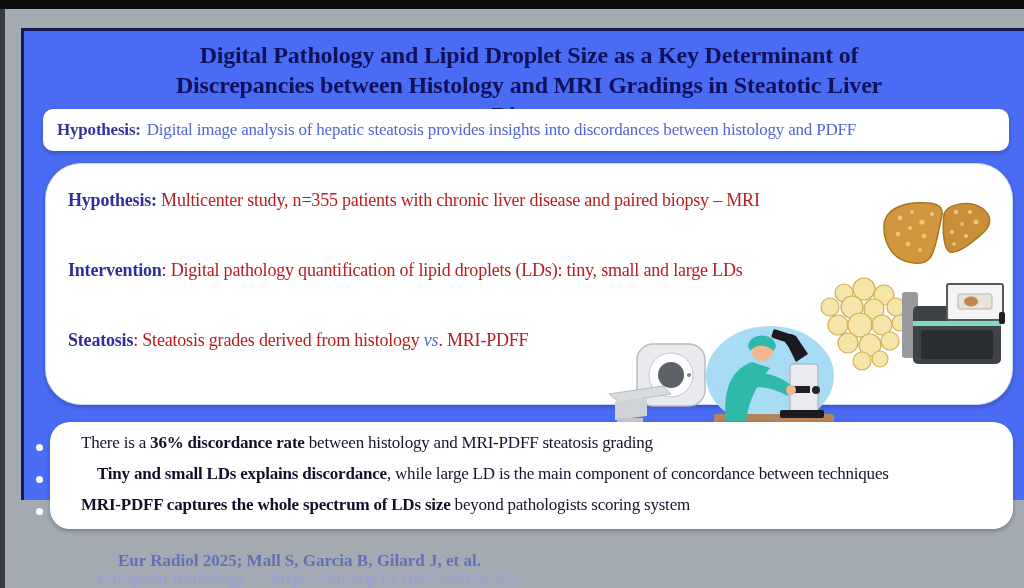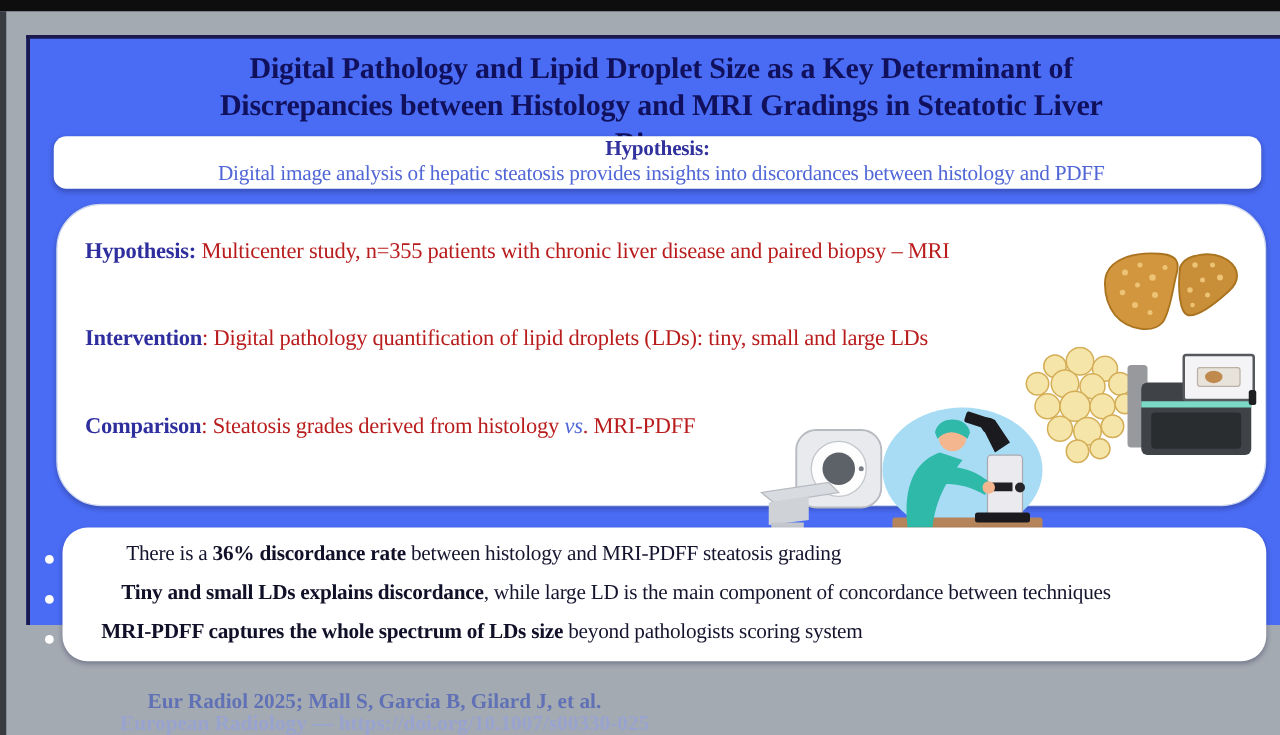--- a/index.html
+++ b/index.html
@@ -9,21 +9,21 @@
   .top-strip  { position:absolute; left:0; top:0; width:1024px; height:9px; background:#0e0e0e; }
   .left-strip { position:absolute; left:0; top:9px; width:5px; height:579px; background:#383b40; }
 
   .panel { position:absolute; left:21px; top:28px; width:1003px; height:472px;
            background:#4a6cf4; border-top:3px solid #191950; border-left:3px solid #191950; }
 
   .title-block { position:absolute; left:20px; top:9px; width:970px; text-align:center;
                  color:#10105c; font-weight:bold; font-size:24px; line-height:30px; z-index:1;
                  letter-spacing:-0.2px; }
 
-  .white-box { position:absolute; background:#ffffff; box-shadow:0 2px 4px rgba(15,15,60,.30);flex-direction:column; }
+  .white-box { position:absolute; background:#ffffff; box-shadow:0 2px 4px rgba(15,15,60,.30); }
 
   .hyp-box { left:19px; top:78px; width:966px; height:42px; border-radius:10px; z-index:2;
              display:flex; align-items:center; padding:0 14px; white-space:nowrap; }
   .hyp-box .lbl  { color:#32329e; font-weight:bold; font-size:17px; letter-spacing:-0.2px; }
   .hyp-box .txt  { color:#5066d6; font-size:17px; letter-spacing:-0.2px; margin-left:6px; }
 
   .pico-box { left:21px; top:132px; width:968px; height:242px; border-radius:36px;
               border:1px solid #ccd6ef; z-index:2; }
   .pico-line { position:absolute; left:22px; white-space:nowrap; font-size:18px; letter-spacing:-0.2px; }
   .pico-line .lbl { color:#2e2e9e; font-weight:bold; }
@@ -37,21 +37,21 @@
   .il-liver    { left:832px; top:34px;  }
   .il-drops    { left:768px; top:113px; }
   .il-scanner  { left:855px; top:118px; }
   .il-mri      { left:561px; top:178px; }
   .il-path     { left:650px; top:160px; }
 
   .res-box { left:26px; top:391px; width:963px; height:107px; border-radius:20px; z-index:2; }
   .finding { position:absolute; left:31px; white-space:nowrap; font-size:17px;
              color:#14142e; letter-spacing:-0.2px; }
   .finding b { color:#101028; }
-  .f1 { top:11px;margin-left:20px; } .f2 { top:42px;margin-left:16px; } .f3 { top:73px; }
+  .f1 { top:11px; } .f2 { top:42px;margin-left:16px; } .f3 { top:73px; }
 
   .dot { position:absolute; width:7px; height:7px; border-radius:50%; background:#ffffff; z-index:2; }
   .d1 { left:12px; top:413px; } .d2 { left:12px; top:445px; } .d3 { left:12px; top:477px; }
 
   .cite { position:absolute; white-space:nowrap; font-weight:bold; font-size:17px; z-index:1; }
   .cite1 { left:94px; top:520px; color:#2c44b8; opacity:.55; }
   .cite2 { left:72px; top:538px; color:#8d9eea; color:#8d9eee; opacity:.50; }
 </style>
 </head>
 <body>
@@ -76,21 +76,21 @@
 
     <div class="pico-line line-pop">
       <span class="lbl">Hypothesis:</span><span class="txt"> Multicenter study, n=355 patients with chronic liver disease and paired biopsy – MRI</span>
     </div>
 
     <div class="pico-line line-int">
       <span class="lbl">Intervention</span><span class="txt">: Digital pathology quantification of lipid droplets (LDs): tiny, small and large LDs</span>
     </div>
 
     <div class="pico-line line-comp">
-      <span class="lbl">Comparison</span><span class="txt">: Steatosis grades derived from histology </span><span class="vs">vs</span><span class="txt">. MRI-PDFF</span>
+      <span class="lbl">Steatosis</span><span class="txt">: Steatosis grades derived from histology </span><span class="vs">vs</span><span class="txt">. MRI-PDFF</span>
     </div>
 
     <svg class="illus il-liver" width="116" height="72" viewBox="0 0 116 72">
       <path d="M6 30 C5 12 24 3 50 5 C64 6 66 12 63 22 C60 34 58 52 52 60 C44 69 24 66 14 54 C8 46 6 38 6 30 Z" fill="#D2973E" stroke="#A9731F" stroke-width="1.5"></path>
       <path d="M66 16 C70 5 92 2 104 10 C114 17 114 27 105 35 C94 45 80 56 72 54 C66 52 64 34 66 16 Z" fill="#C98E38" stroke="#A9731F" stroke-width="1.5"></path>
       <g fill="#EDC375">
         <circle cx="22" cy="20" r="2.4"></circle>
           <circle cx="34" cy="14" r="2"></circle>
           <circle cx="44" cy="24" r="2.6"></circle>
         <circle cx="20" cy="36" r="2.2"></circle>

